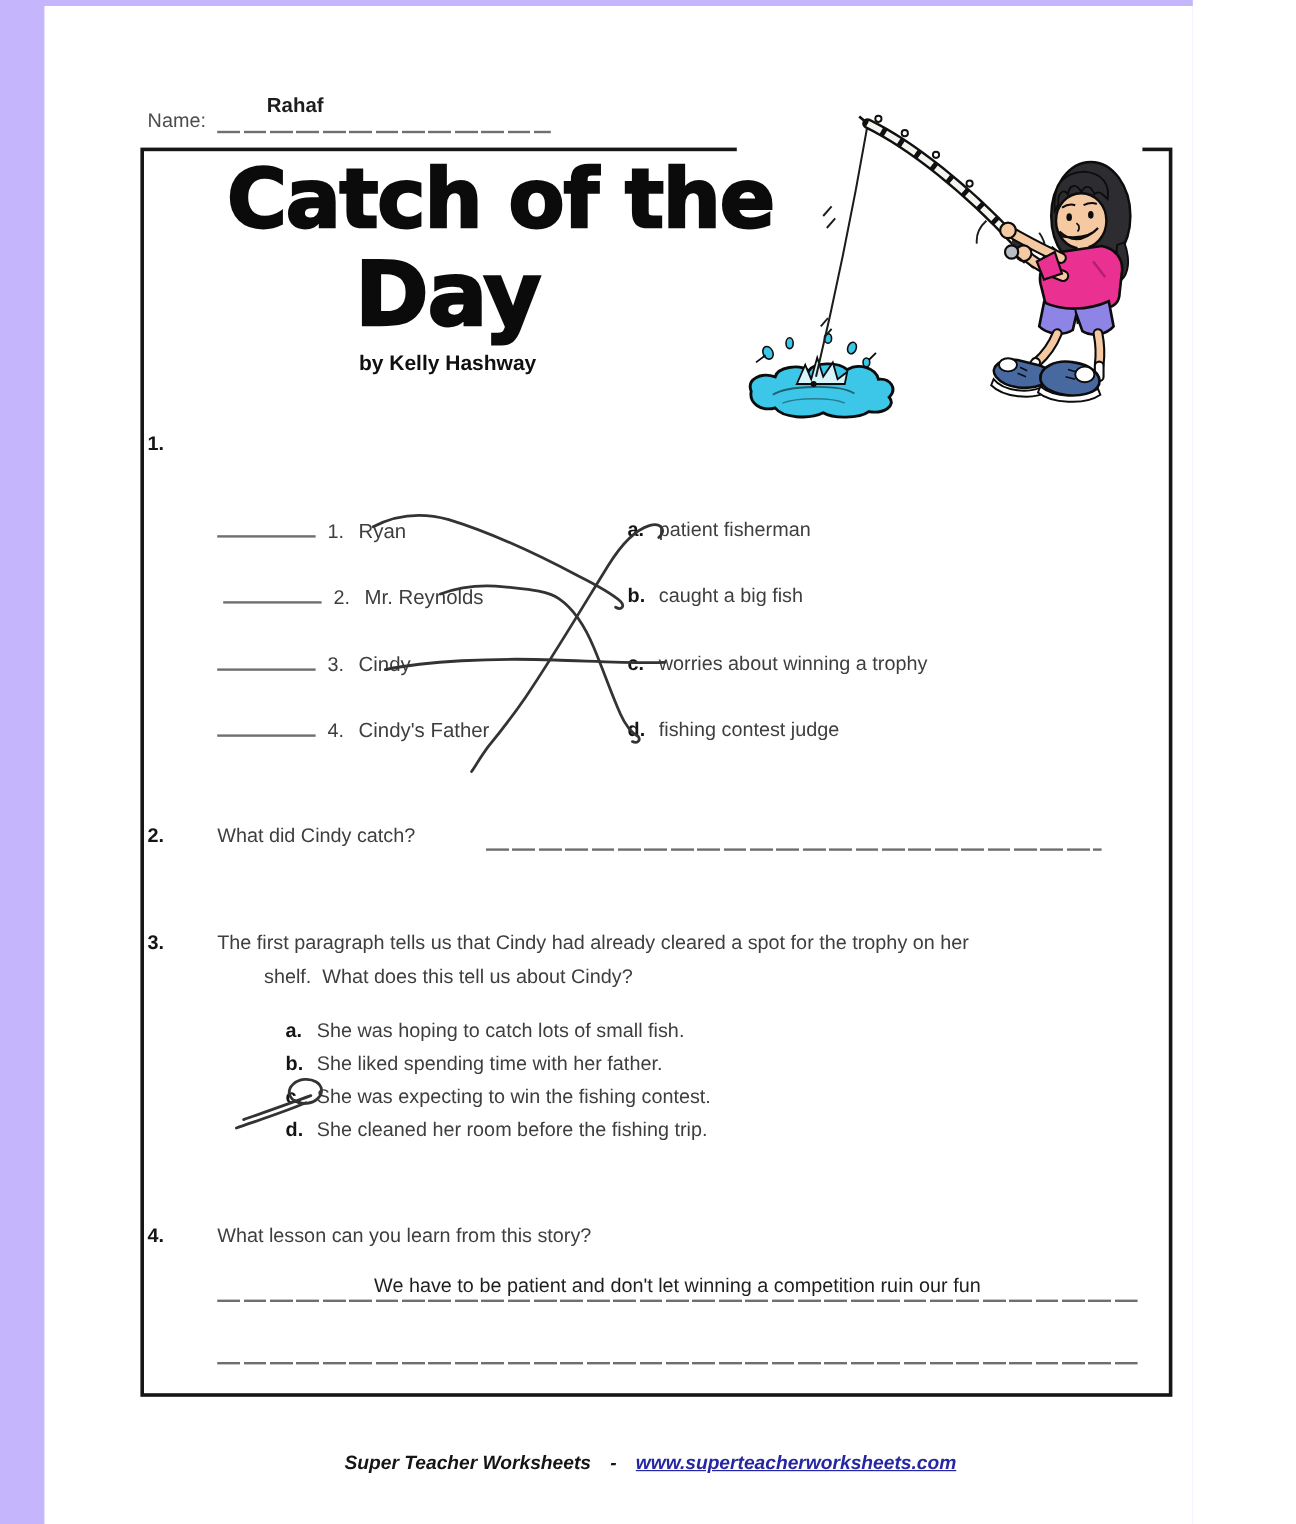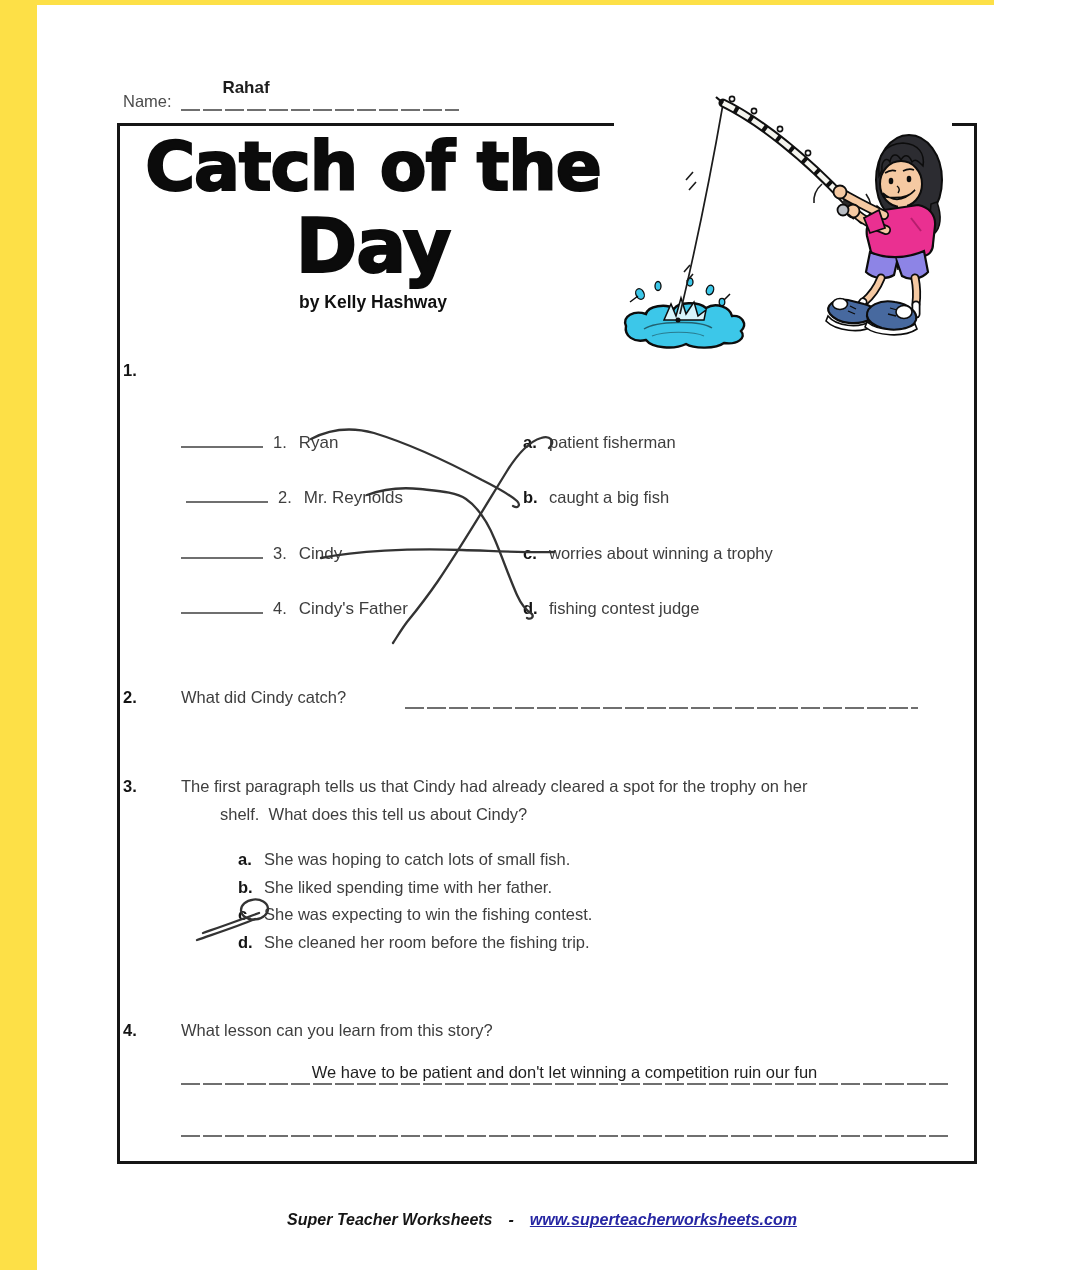--- a/index.html
+++ b/index.html
@@ -1,16 +1,16 @@
 <!DOCTYPE html>
 <html><head>
 <meta charset="utf-8">
 <style>
   html,body{margin:0;padding:0;}
-  .canvas{position:relative;width:994px;height:1270px;background:#fde047;overflow:hidden;
+  .canvas{position:relative;width:994px;height:1270px;background:#c4b5fd;overflow:hidden;
           font-family:"Liberation Sans",sans-serif;color:#3e3e3e;}
   .page{position:absolute;left:37px;top:5px;width:1010px;height:1265px;background:#ffffff;}
   .t{position:absolute;white-space:nowrap;}
   .box{position:absolute;left:117px;top:123px;width:860px;height:1041px;border:3px solid #161616;
        box-sizing:border-box;z-index:1;}
   .illus{position:absolute;left:614px;top:88px;width:338px;height:264px;background:#ffffff;z-index:2;}
   .content{z-index:3;}
   .overlay{position:absolute;left:0;top:0;width:1080px;height:1270px;z-index:4;pointer-events:none;}
   .title{position:absolute;left:117px;width:512px;text-align:center;font-family:"DejaVu Sans",sans-serif;
          font-weight:bold;color:#0b0b0b;-webkit-text-stroke:2.1px #0b0b0b;letter-spacing:-1px;line-height:1;z-index:3;}
@@ -38,21 +38,21 @@
 
 <div class="canvas">
   <div class="page"></div>
 
   <div class="t namelabel content" style="left:123px;top:92px;">Name:</div>
   <div class="t nameval content" style="left:186px;top:78px;width:120px;text-align:center;">Rahaf</div>
   <div class="uline content" style="left:181px;top:109px;width:278px;"></div>
 
   <div class="box"></div>
 
-  <div class="title" style="top:133px;font-size:68px;">Catch of the</div>
+  <div class="title" style="top:133px;font-size:68px;padding-left:44px;">Catch of the</div>
   <div class="title" style="top:209px;font-size:74px;">Day</div>
   <div class="byline" style="top:292px;">by Kelly Hashway</div>
 
   <div class="illus">
     <svg width="338" height="264" viewBox="0 0 338 264">
 
       <g>
         <path d="M12,238 C8,228 20,222 32,226 C34,218 52,215 60,221 C64,214 84,213 92,220 C102,214 116,219 118,228 C128,227 134,236 127,243 C133,250 123,257 110,255 C102,261 80,261 72,256 C60,262 38,260 32,252 C20,255 10,248 12,238 Z" fill="#3cc7e9" stroke="#0c0c0c" stroke-width="2.4"></path>
         <path d="M30,241 C42,233 86,232 98,240" fill="none" stroke="#0c0c0c" stroke-width="1.5" opacity="0.55"></path>
         <path d="M38,248 C50,243 80,243 90,248" fill="none" stroke="#0c0c0c" stroke-width="1.2" opacity="0.4"></path>

